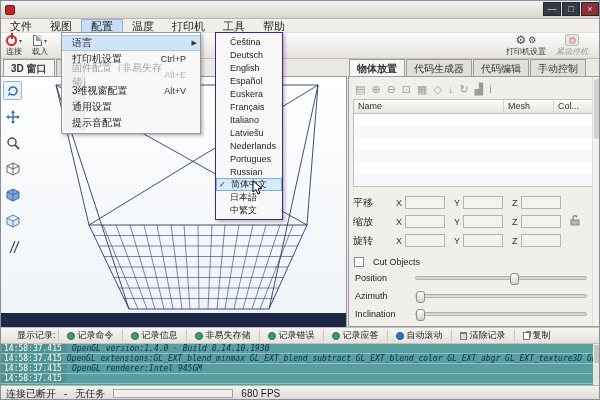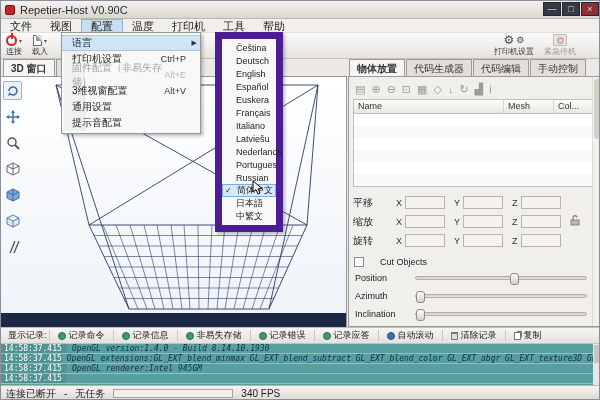--- a/index.html
+++ b/index.html
@@ -67,35 +67,35 @@
     border-bottom:1px solid #c3c0ba; font-size:9px; color:#333; }
   .obj-col { padding:1px 4px; border-right:1px solid #d8d5d0; }
   .col-name { width:150px; } .col-mesh { width:50px; } .col-col { width:40px; border-right:none; }
   .obj-row { height:12px; } .obj-row:nth-child(odd){ background:#f7f9fb; }
   .xform { margin-top:6px; font-size:10px; color:#222; }
   .xrow { display:flex; align-items:center; height:19px; gap:3px; }
   .xlabel { width:34px; }
   .axis { font-size:9px; color:#333; margin-left:6px; }
   .xin { width:40px; height:13px; border:1px solid #b7b4ae; background:#f3f2ef; }
   .lock-ico { margin-left:6px; }
-  .cutrow { display:flex; align-items:center; gap:16px; margin:7px 0 2px 1px; font-size:9px; color:#222; }
+  .cutrow { display:flex; align-items:center; gap:9px; margin:7px 0 2px 1px; font-size:9px; color:#222; }
   .chk { width:10px; height:10px; border:1px solid #8a8a8a; background:#fff; }
   .sliderrow { display:flex; align-items:center; height:18px; font-size:9px; color:#222; }
   .sl-label { width:62px; padding-left:2px; }
   .sl-track { position:relative; width:172px; height:4px; background:linear-gradient(#cfccc6,#e8e5e0);
     border:1px solid #b3b0aa; border-radius:2px; }
   .sl-thumb { position:absolute; top:-4px; width:9px; height:12px; background:linear-gradient(#fdfdfd,#d4d1cb);
     border:1px solid #8f8c86; border-radius:3px; }
   .rscroll { position:absolute; right:0; top:0; width:8px; height:249px; background:#f2f1ef; border-left:1px solid #dddbd6; }
   .rscroll .thumb { position:absolute; left:1px; top:2px; width:6px; height:60px; background:#d3d0ca; border-radius:3px; }
 
   
   .logbar { position:absolute; left:0; top:326px; width:600px; height:17px;
     background:linear-gradient(#f6f5f2,#e5e2dd); border-top:1px solid #c4c1bb; border-bottom:1px solid #c4c1bb;
-    display:flex; align-items:center; font-size:9px; color:#222; padding-left:7px; gap:2px; }
+    display:flex; align-items:center; font-size:9px; color:#222; padding-left:16px; gap:2px; }
   .logbar .grp { display:flex; align-items:center; gap:3px; padding:0 6px; }
   .dot { width:8px; height:8px; border-radius:50%; border:1px solid #2d6b52; }
   .vsep { width:1px; height:11px; background:#c9c6c0; }
   .trash-ico { width:7px; height:8px; border:1px solid #777; border-top:2px solid #777; background:#ddd; }
   .copy-ico { width:7px; height:8px; border:1px solid #777; background:#fff; box-shadow:2px -2px 0 -1px #777; }
 
   
   .log { position:absolute; left:0; top:343px; width:600px; height:41px; background:#58a0a0;
     font-family:"DejaVu Sans Mono","Liberation Mono",monospace; font-size:8px; overflow:hidden; }
   .log-line { display:flex; height:10px; line-height:10px; border-bottom:1px solid rgba(255,255,255,.35); }
@@ -117,35 +117,34 @@
     background:#f1f1f1; border-right:1px solid #e2e2e2; }
   .dd-item { position:relative; display:flex; height:16px; align-items:center; font-size:10px;
     color:#1f1f1f; padding-left:10px; padding-right:4px; }
   .dd-item .sc { margin-left:auto; font-size:9px; color:#333; padding-right:10px; }
   .dd-item.hl { background:#cfe4f7; border-top:1px solid #a8c8e8; border-bottom:1px solid #a8c8e8; height:16px; }
   .dd-item.off { color:#a5a5a5; } .dd-item.off .sc { color:#b5b5b5; }
   .dd-arrow { position:absolute; right:3px; font-size:7px; color:#333; }
 
   
   .submenu { position:absolute; left:214px; top:31px; width:68px; z-index:51;
-    background:#f8f8f8; border:7px solid #4c1d95; box-shadow:2px 2px 3px rgba(0,0,0,.25); padding:2px 0; }
+    background:#f8f8f8; border:1px solid #4c1d95; box-shadow:2px 2px 3px rgba(0,0,0,.25); padding:2px 0; }
   .sm-item { position:relative; display:flex; align-items:center; height:13px; font-size:9px;
     color:#1f1f1f; padding-left:14px; }
   .sm-item.hl { background:#d5eafc; border:1px solid #7daede; height:13px; }
   .sm-check { position:absolute; left:2px; font-size:8px; color:#222; }
   .cursor-svg { position:absolute; left:251px; top:179px; z-index:60; }
 </style>
 </head>
 <body>
 
 <div class="app">
 
   <div class="titlebar">
     <div class="app-icon"></div>
-    <div class="title-text">Repetier-Host V0.90C</div>
     <div class="win-controls">
       <div class="win-btn">—</div>
       <div class="win-btn">□</div>
       <div class="win-btn close">×</div>
     </div>
   </div>
 
   <div class="menubar">
     <div class="menu-item">文件</div>
     <div class="menu-item">视图</div>
@@ -172,21 +171,21 @@
       <span>载入</span>
     </div>
     <div class="tool-spacer"></div>
     <div class="tool-btn">
       <div class="ico-row">
           <span class="gear-ico">⚙</span>
           <span class="gear-ico" style="font-size:9px">⚙</span>
         </div>
       <span>打印机设置</span>
     </div>
-    <div class="tool-btn disabled" style="margin-right:20px;">
+    <div class="tool-btn disabled" style="margin-right:8px;font-style:italic;">
       <div class="ico-row">
           <span class="estop-ico">
             <span></span>
           </span>
         </div>
       <span>紧急停机</span>
     </div>
   </div>
 
   <div class="workspace">
@@ -457,21 +456,21 @@
     <div class="logscroll">
         <span class="thumb"></span>
       </div>
   </div>
 
   <div class="statusbar">
     <span>连接已断开</span>
     <span>-</span>
     <span>无任务</span>
     <span class="progress"></span>
-    <span>340 FPS</span>
+    <span>680 FPS</span>
   </div>
 
   <div class="ddmenu">
     <div class="dd-item hl">
       <span>语言</span>
       <span class="sc"></span>
       <span class="dd-arrow">▶</span>
     </div>
     <div class="dd-item">
       <span>打印机设置</span>

